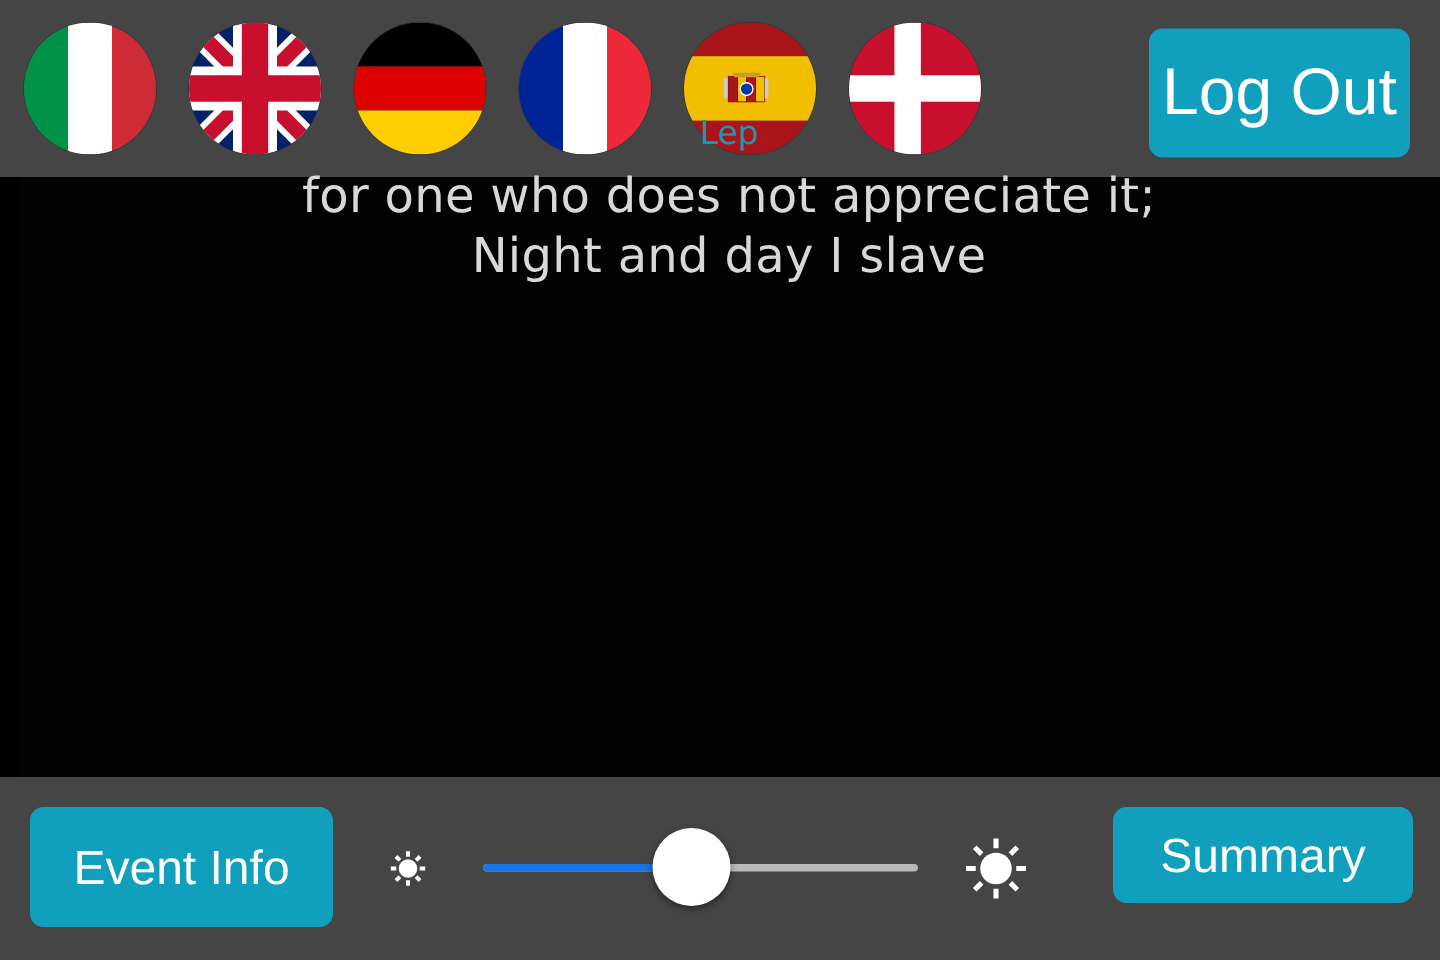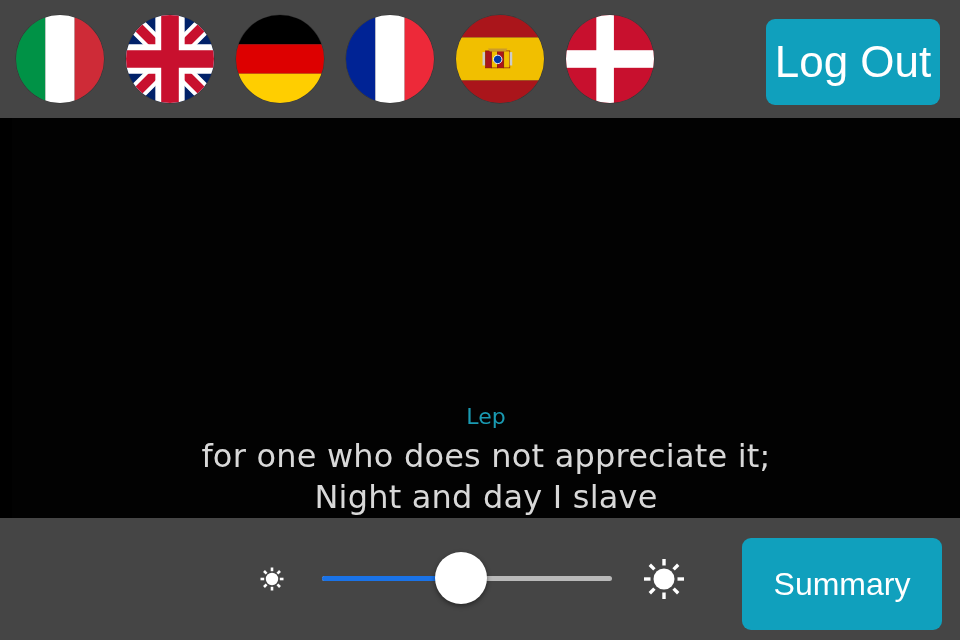--- a/index.html
+++ b/index.html
@@ -71,21 +71,21 @@
   }
 
   
   .stage {
     flex: 1 1 auto;
     background: #020202;
     position: relative;
     display: flex;
     flex-direction: column;
     align-items: center;
-    justify-content: flex-end;
+    justify-content: flex-start;
     margin-left: 12px;
   }
   .caption-block {
     width: 100%;
     text-align: center;
     margin-top: -42px;
   }
   .speaker {
     color: #1a9ab2;
     font-size: 22px;
@@ -128,21 +128,21 @@
     justify-content: center;
     cursor: pointer;
     padding: 0;
     line-height: 1;
   }
   .summary-btn {
     position: absolute;
     right: 18px;
     top: 20px;
     width: 200px;
-    height: 92px;
+    height: 64px;
     background: #10a0bd;
     border-radius: 9px;
     border: none;
     color: #ffffff;
     font-size: 32px;
     font-family: "Liberation Sans", sans-serif;
     display: flex;
     align-items: center;
     justify-content: center;
     cursor: pointer;
@@ -281,20 +281,21 @@
   <div class="stage">
     <div class="caption-block">
       <div class="speaker">Lep</div>
       <div class="caption-line">for one who does not appreciate it;</div>
       <div class="caption-line">Night and day I slave</div>
     </div>
   </div>
 
   <div class="bottom-bar">
 
+    <button class="event-btn">Event Info</button>
 
     <div class="brightness-group">
 
       <div class="sun-small">
         <svg viewBox="0 0 40 40">
           <circle cx="20" cy="20" r="6.2" fill="#ffffff"></circle>
           <g stroke="#ffffff" stroke-width="2.6" stroke-linecap="butt">
             <line x1="20" y1="8.5" x2="20" y2="12.2"></line>
             <line x1="20" y1="27.8" x2="20" y2="31.5"></line>
             <line x1="8.5" y1="20" x2="12.2" y2="20"></line>

